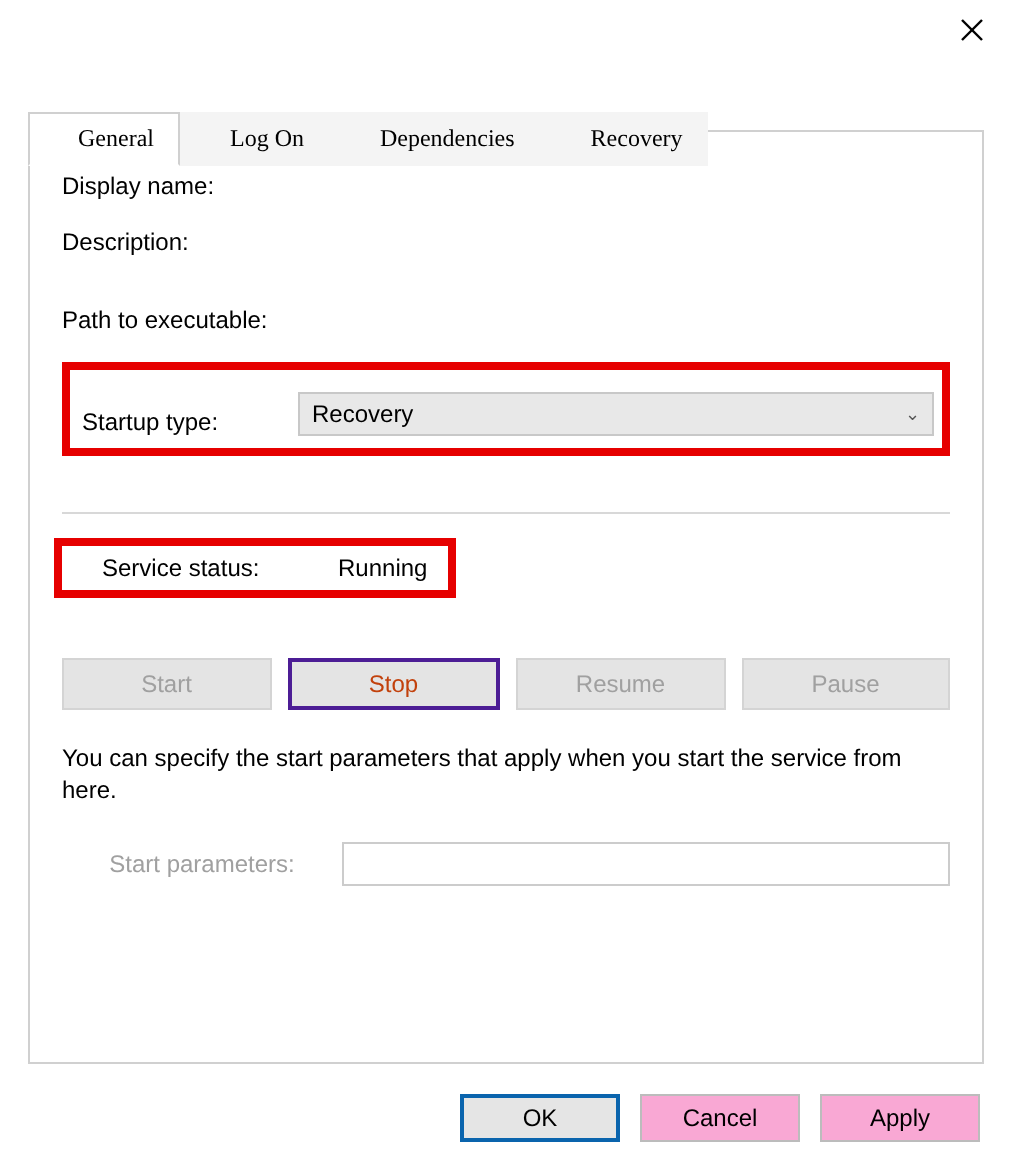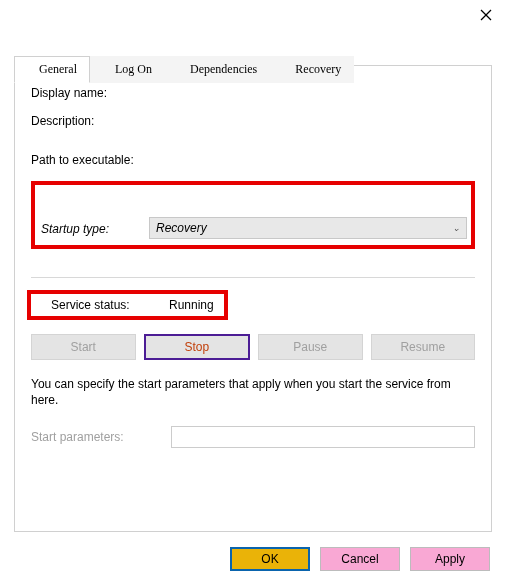--- a/index.html
+++ b/index.html
@@ -91,24 +91,23 @@
     align-items: center;
     justify-content: center;
     font-size: 8px;
     color: #555;
   }
   .highlight-red {
     border: 4px solid #e60000;
     padding: 6px 8px;
   }
   .startup-block {
-    margin: 26px -4px 0 -4px;
-    display: flex;
-    align-items: center;
-    font-style: italic;
+    margin: 5px -4px 0 -4px;
+    display: flex;
+    align-items: flex-end;
   }
   .startup-block .lbl { width: 110px; padding-left:2px;}
   .select {
     flex: 1;
     height: 22px;
     background: #e8e8e8;
     border: 1px solid #c8c8c8;
     display: flex;
     align-items: center;
     padding: 0 6px;
@@ -131,21 +130,21 @@
     display: inline-flex;
     border: 4px solid #e60000;
     padding: 4px 10px 4px 20px;
     margin-left: -4px;
     align-items: baseline;
   }
   .status-block .lbl2 { width: 118px; }
   .btnrow {
     display: flex;
     gap: 8px;
-    margin-top: 14px;
+    margin-top: 30px;
   }
   .svcbtn {
     flex: 1;
     height: 26px;
     background: #e4e4e4;
     border: 1px solid #d4d4d4;
     color: #a0a0a0;
     display: flex;
     align-items: center;
     justify-content: center;
@@ -160,20 +159,21 @@
     line-height: 1.35;
   }
   .params-row {
     display: flex;
     align-items: center;
     margin-top: 18px;
   }
   .params-row .plbl {
     width: 140px;
     color: #a0a0a0;
+    text-align: center;
   }
   .params-row input {
     flex: 1;
     height: 22px;
     border: 1px solid #cccccc;
     padding: 2px 4px;
     font-family: inherit;
     font-size: 12px;
     background: #fff;
   }
@@ -187,21 +187,21 @@
   .footbtn {
     width: 80px;
     height: 24px;
     background: #f9a8d4;
     border: 1px solid #bcbcbc;
     display: flex;
     align-items: center;
     justify-content: center;
   }
   .footbtn.primary {
-    background: #eab308;
+    background: #e5e5e5;
     border: 2px solid #0a64ad;
   }
 </style>
 </head>
 <body>
 
 <div class="titlebar">
   <span>
     <svg class="close-icon" viewBox="0 0 12 12">
         <line x1="1" y1="1" x2="11" y2="11"></line>
@@ -248,22 +248,22 @@
     <hr class="divider">
 
     <div class="status-block">
       <div class="lbl2">Service status:</div>
       <div>Running</div>
     </div>
 
     <div class="btnrow">
       <div class="svcbtn">Start</div>
       <div class="svcbtn enabled">Stop</div>
+      <div class="svcbtn">Resume</div>
       <div class="svcbtn">Pause</div>
-      <div class="svcbtn">Resume</div>
     </div>
 
     <div class="paratext">You can specify the start parameters that apply when you start the service from here.</div>
 
     <div class="params-row">
       <div class="plbl">Start parameters:</div>
       <input type="text" disabled="" value="" style="">
     </div>
 
   </div>

